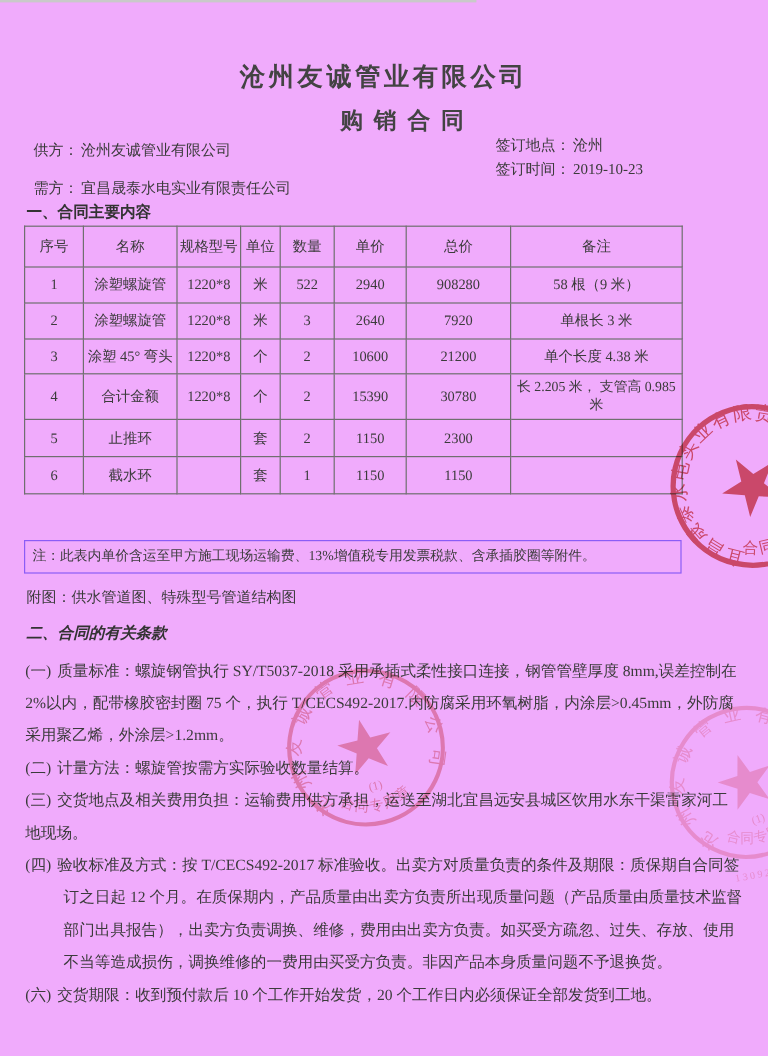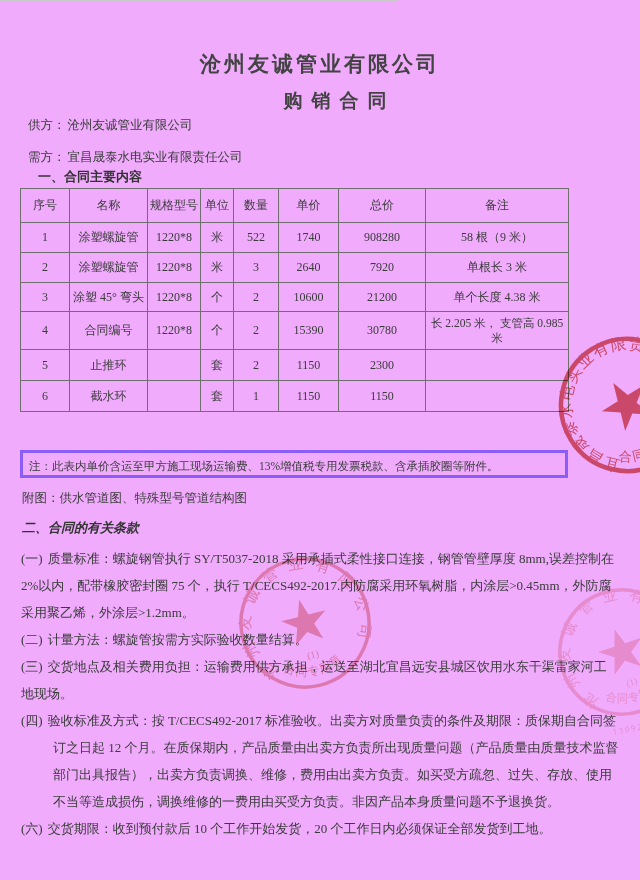--- a/index.html
+++ b/index.html
@@ -38,21 +38,21 @@
   tr.hdr   { height:34px; }
   tr.r-std { height:30px; }
   tr.r3    { height:29px; }
   tr.r4    { height:38px; }
   tr.r56   { height:31px; }
   tr.total { height:39px; }
   td.remark2 { line-height:15px; font-size:11.5px; }
 
   .note-box {
     position:absolute; left:20px; top:450px; width:548px; height:28px;
-    border:3px solid #8b5cf6; font-size:11.5px; line-height:26px;
+    border:1px solid #8b5cf6; font-size:11.5px; line-height:26px;
     padding-left:6px; white-space:nowrap; overflow:hidden;
   }
   .attachment { position:absolute; left:22px; top:490px; font-size:12.5px;text-align:right; }
   .clauses {
     position:absolute; left:21px; top:545px; width:598px;
     font-size:13px; line-height:27px; color:#3b3b3b;
   }
   .clause { }
   .clause.hang { padding-left:32px; text-indent:-32px; }
   .clause .c-lbl { margin-right:5px; }
@@ -70,23 +70,25 @@
   <div class="doc-title">购销合同</div>
 
   <div class="line" style="left:28px; top:149px;">
     <span class="lbl">需方：</span><span>宜昌晟泰水电实业有限责任公司</span>
   </div>
   <div class="line" style="left:28px; top:117px;">
     <span class="lbl">供方：</span><span>沧州友诚管业有限公司</span>
   </div>
 
   <div class="meta-right">
-  </div>
-
-  <div class="sec-heading" style="left:22px; top:168px;margin-left:16px;">一、合同主要内容</div>
+    <div><span class="lbl">签订地点：</span><span>沧州</span></div>
+    <div><span class="lbl">签订时间：</span><span>2019-10-23</span></div>
+  </div>
+
+  <div class="sec-heading" style="left:22px; top:168px;">一、合同主要内容</div>
 
   <table class="items">
     <colgroup>
       <col style="width:49px">
         <col style="width:78px">
         <col style="width:53px">
         <col style="width:33px">
       <col style="width:45px">
         <col style="width:60px">
         <col style="width:87px">
@@ -102,21 +104,21 @@
       <th>单价</th>
       <th>总价</th>
       <th>备注</th>
     </tr>
     <tr class="r-std">
       <td>1</td>
       <td>涂塑螺旋管</td>
       <td>1220*8</td>
       <td>米</td>
       <td>522</td>
-      <td>1740</td>
+      <td>2940</td>
       <td>908280</td>
       <td>58 根（9 米）</td>
     </tr>
     <tr class="r-std">
       <td>2</td>
       <td>涂塑螺旋管</td>
       <td>1220*8</td>
       <td>米</td>
       <td>3</td>
       <td>2640</td>
@@ -128,21 +130,21 @@
       <td>涂塑 45° 弯头</td>
       <td>1220*8</td>
       <td>个</td>
       <td>2</td>
       <td>10600</td>
       <td>21200</td>
       <td>单个长度 4.38 米</td>
     </tr>
     <tr class="r4">
       <td>4</td>
-      <td>合同编号</td>
+      <td>合计金额</td>
       <td>1220*8</td>
       <td>个</td>
       <td>2</td>
       <td>15390</td>
       <td>30780</td>
       <td class="remark2">长 2.205 米， 支管高 0.985 米</td>
     </tr>
     <tr class="r56">
       <td>5</td>
       <td>止推环</td>

